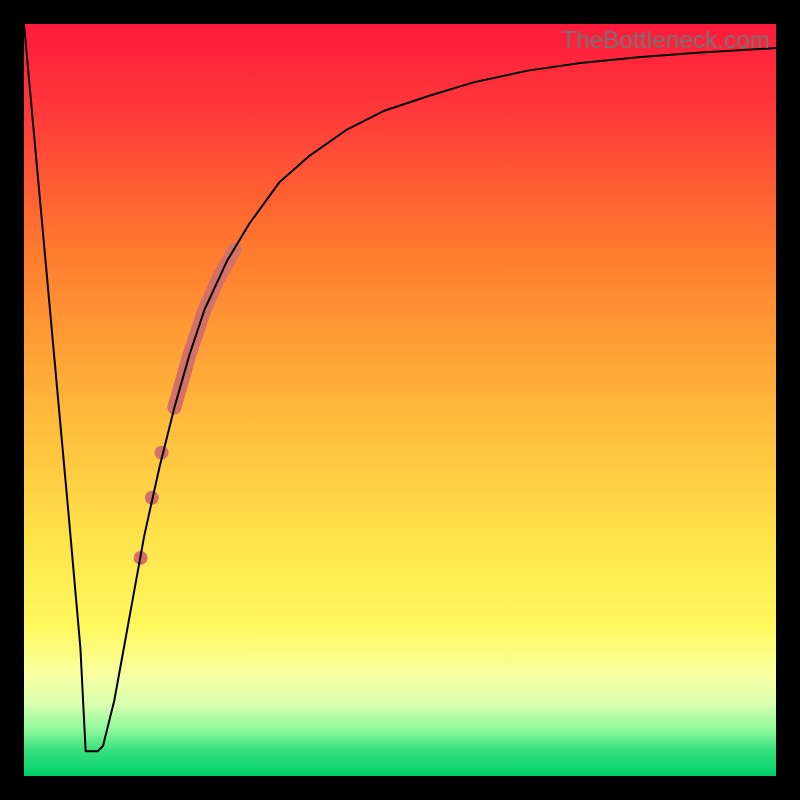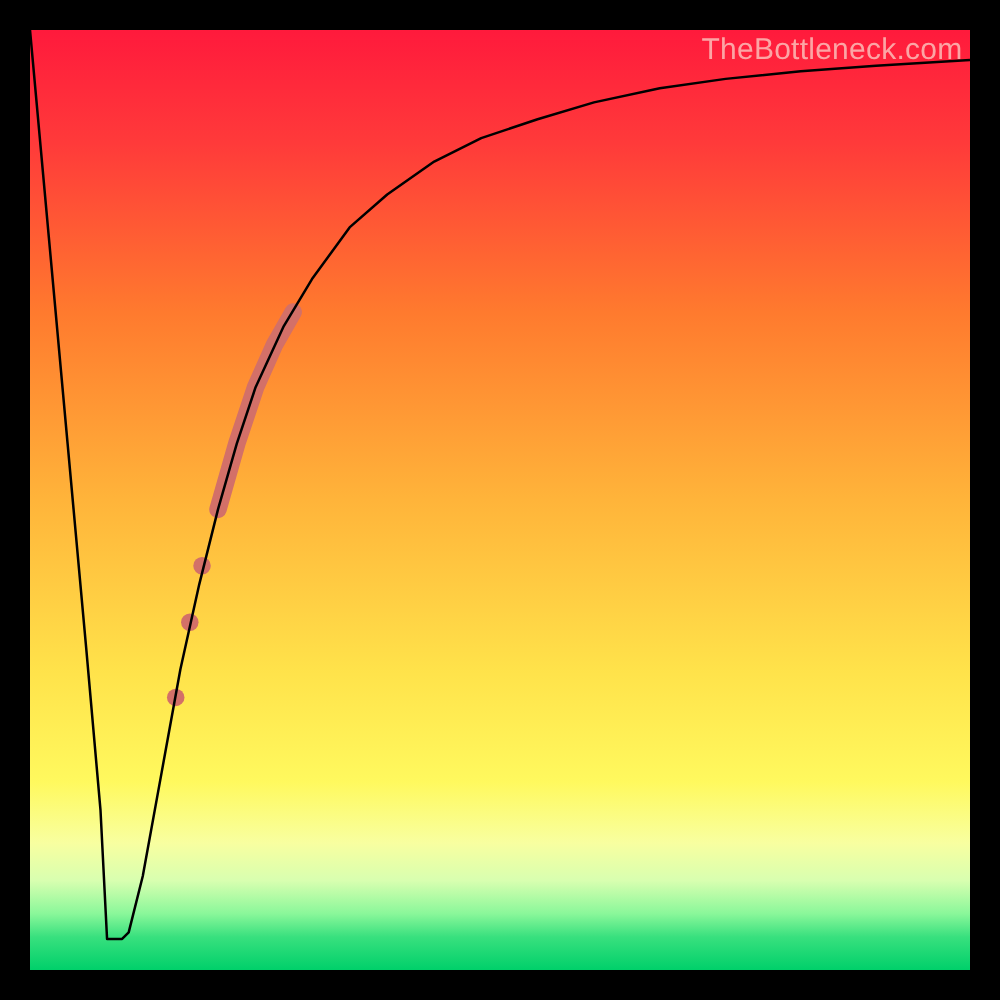--- a/index.html
+++ b/index.html
@@ -24,21 +24,21 @@
     left: 24px;
     top: 24px;
     width: 752px;
     height: 752px;
     overflow: hidden;
   }
   .watermark {
     position: absolute;
     top: 2px;
     right: 6px;
-    color: #fca5a5;
+    color: #737373;
     font-size: 24px;
     font-weight: 500;
     letter-spacing: 0.2px;
     user-select: none;
   }
   svg { display: block; }
 </style>
 </head>
 <body>
 

